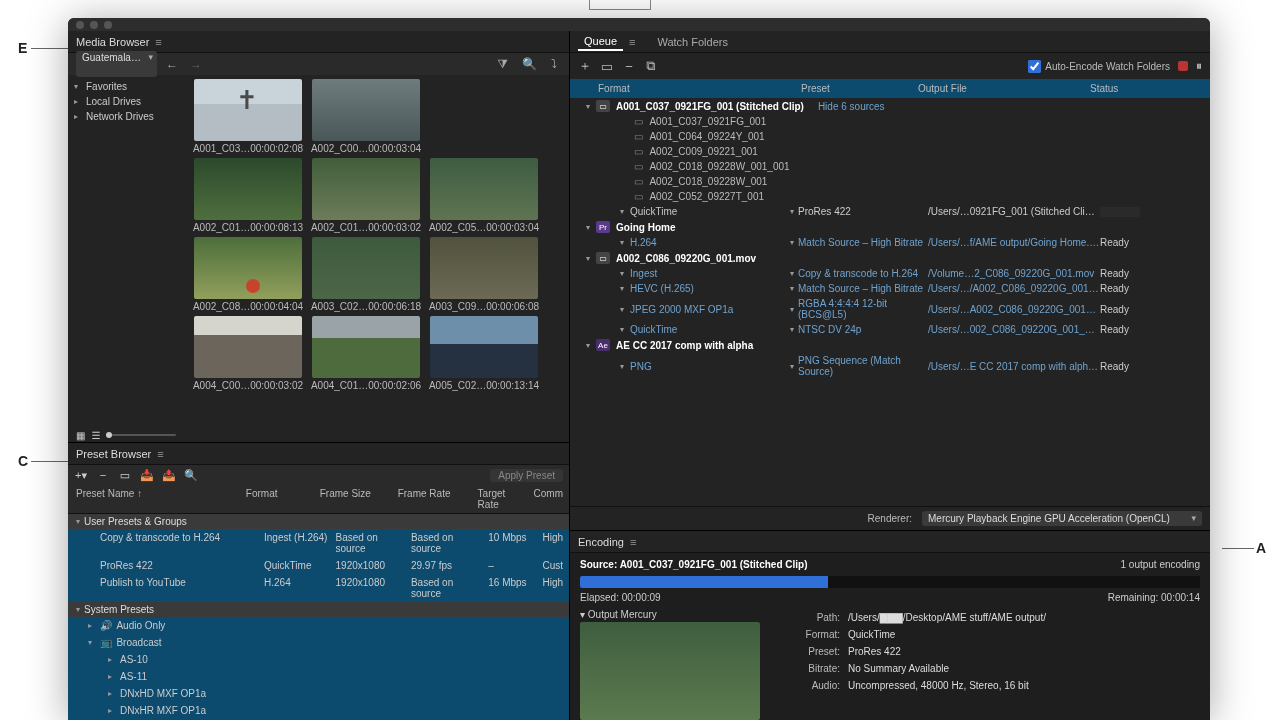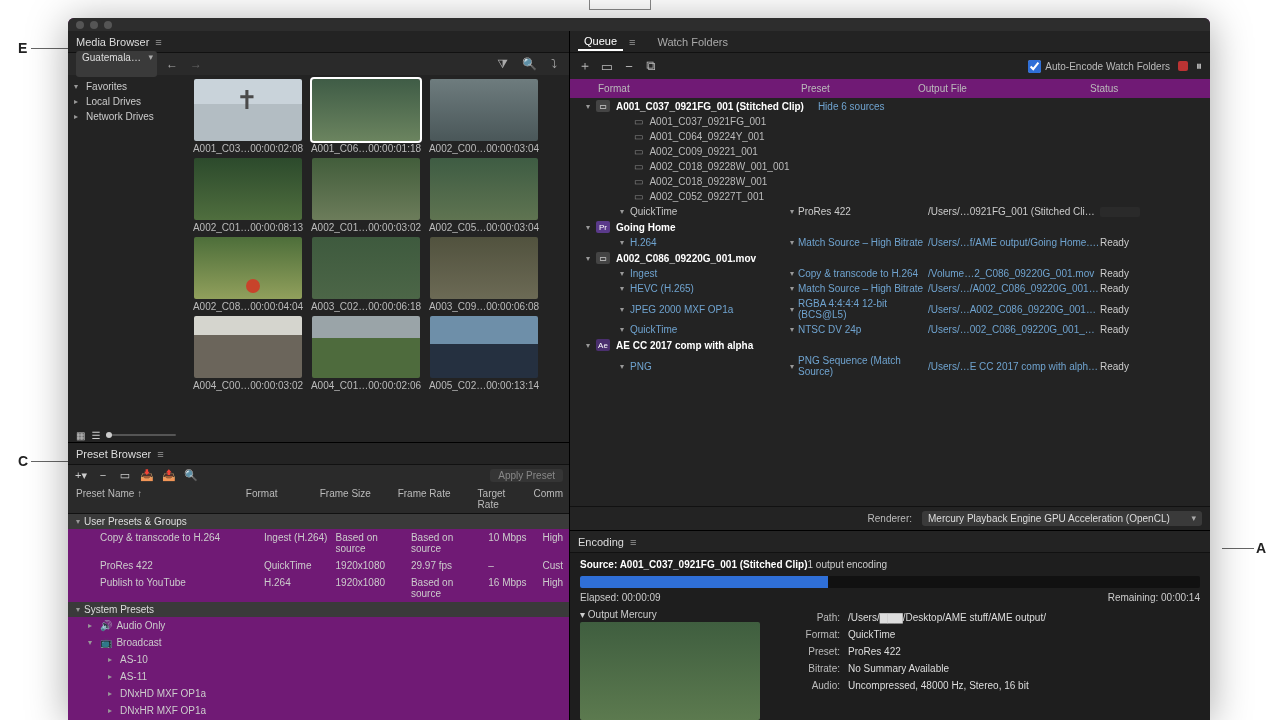--- a/index.html
+++ b/index.html
@@ -1,17 +1,17 @@
 <!DOCTYPE html>
 <html><head>
 <meta charset="utf-8">
 <style>
 * { margin:0; padding:0; box-sizing:border-box; font-family:-apple-system,"Segoe UI",Helvetica,Arial,sans-serif; }
 body { background:#fff; width:1280px; height:720px; overflow:hidden; font-size:11px; color:#ccc; }
-.window { position:absolute; left:68px; top:18px; width:1142px; height:702px; background:#701a75; border-radius:6px 6px 0 0; box-shadow:0 4px 40px rgba(0,0,0,.35); }
+.window { position:absolute; left:68px; top:18px; width:1142px; height:702px; background:#0c4a6e; border-radius:6px 6px 0 0; box-shadow:0 4px 40px rgba(0,0,0,.35); }
 .titlebar { height:13px; background:#2d2d2d; border-radius:6px 6px 0 0; display:flex; align-items:center; padding:0 8px; gap:6px; }
 .dot { width:8px; height:8px; border-radius:50%; background:#555; }
 .content { display:flex; height:calc(100% - 13px); }
 .left { width:502px; display:flex; flex-direction:column; border-right:1px solid #000; }
 .right { flex:1; display:flex; flex-direction:column; }
 
 
 .panel-header { height:22px; display:flex; align-items:center; padding:0 8px; font-size:11px; color:#ddd; background:#232323; border-bottom:1px solid #111; }
 .panel-header .menu-ico { margin-left:6px; color:#999; }
 .panel-header .tab { padding:2px 6px; color:#aaa; }
@@ -106,21 +106,21 @@
 .hide-link{color:#6fa3cf;margin-left:8px;}
 
 .renderer-row { display:flex; align-items:center; padding:4px 8px; background:#232323; font-size:10px; color:#bbb; gap:10px; border-top:1px solid #111;}
 .renderer-row .lbl{margin-left:auto;}
 .renderer-row .sel{background:#3a3a3a;padding:2px 20px 2px 6px;border-radius:3px;color:#ddd;position:relative;flex:0 0 280px;}
 .renderer-row .sel::after{content:"▾";position:absolute;right:6px;font-size:9px;color:#aaa;}
 
 
 .enc { border-top:1px solid #000; background:#1e1e1e; }
 .enc-body { padding:6px 10px 0 10px; font-size:10px; color:#ccc; }
-.enc-top { display:flex; }
+.enc-top { display:flex; justify-content:space-between; }
 .enc-pbar { height:12px; background:#111; border-radius:2px; margin-top:6px; overflow:hidden; }
 .enc-pbar .fill{height:100%;background:#2f6fd7;width:40%;}
 .enc-times { display:flex; justify-content:space-between; margin-top:4px; }
 .enc-preview-row { display:flex; gap:16px; margin-top:6px; }
 .enc-preview-row .pv-lbl{font-size:10px;color:#ccc;}
 .enc-thumb{width:180px;height:98px;background:linear-gradient(#3f5e3f,#5c7a4f);border-radius:2px;margin-top:2px;}
 .enc-meta{flex:1;}
 .enc-meta .row{display:flex;padding:3px 0;}
 .enc-meta .k{width:72px;text-align:right;color:#bbb;padding-right:8px;}
 .enc-meta .v{color:#ddd;}
@@ -184,27 +184,20 @@
               <span>Network Drives</span>
             </div>
         </div>
         <div class="mb-grid" id="mb-grid">
             <div class="thumb-row">
               <div class="thumb">
                 <div class="img t1"></div>
                 <div class="meta">
                   <span>A001_C03…</span>
                   <span>00:00:02:08</span>
-                </div>
-              </div>
-              <div class="thumb sel">
-                <div class="img t2"></div>
-                <div class="meta">
-                  <span>A001_C06…</span>
-                  <span>00:00:01:18</span>
                 </div>
               </div>
               <div class="thumb">
                 <div class="img t3"></div>
                 <div class="meta">
                   <span>A002_C00…</span>
                   <span>00:00:03:04</span>
                 </div>
               </div>
             </div>

